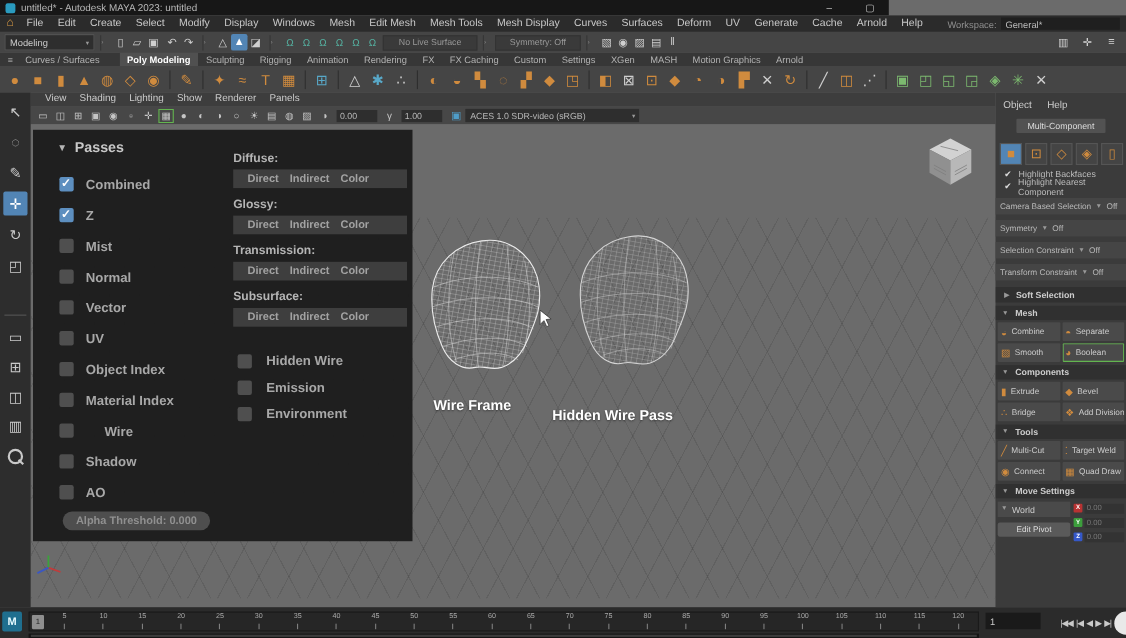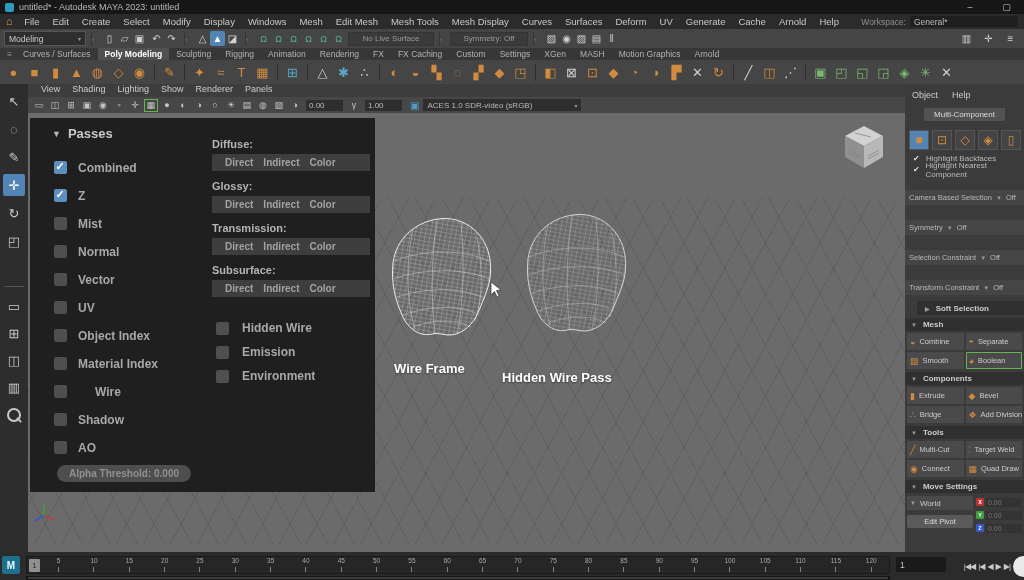--- a/index.html
+++ b/index.html
@@ -1,20 +1,20 @@
 <!DOCTYPE html>
 <html><head>
 <meta charset="utf-8">
 <style>
   html,body{margin:0;padding:0;background:#111;}
   #app{position:relative;width:1024px;height:580px;overflow:hidden;background:#6b6b6b;
        font-family:"Liberation Sans",sans-serif;-webkit-font-smoothing:antialiased;}
   .abs{position:absolute;}
   
-  #titlebar{left:0;top:0;width:1024px;height:14px;background:#171717;display:flex;align-items:center;
+  #titlebar{left:0;top:0;width:808px;height:14px;background:#171717;display:flex;align-items:center;
             gap:5px;padding:0 5px;box-sizing:border-box;color:#b9b9b9;font-size:9px;}
   .app-icon{width:9px;height:9px;background:#2a9bbf;border-radius:2px;flex:none;}
   .win-controls{margin-left:auto;display:flex;gap:30px;padding-right:8px;color:#c9c9c9;font-size:9px;}
   
   #menubar{left:0;top:14px;width:1024px;height:15px;background:#2b2b2b;display:flex;align-items:center;
            padding:0 6px;box-sizing:border-box;}
   .home-icon{color:#d89a45;font-size:11px;margin-right:5px;line-height:1;}
   .menu-row{display:flex;}
   .menu-item{padding:0 6.5px;font-size:9.5px;color:#c9c9c9;white-space:nowrap;}
   .workspace{margin-left:auto;display:flex;align-items:center;gap:4px;font-size:8.5px;color:#8f8f8f;}
@@ -39,21 +39,21 @@
   .person::before{content:"";position:absolute;left:2px;top:0;width:3px;height:3px;border-radius:50%;background:#ccc;}
   .person::after{content:"";position:absolute;left:0;top:3.5px;width:7px;height:3.5px;border-radius:3px 3px 0 0;background:#ccc;}
   .chip-sep{width:1px;height:9px;background:#5a5a5a;}
   .clock{font-size:9px;color:#ccc;}
   .right-icons{margin-left:auto;display:flex;gap:7px;padding-right:2px;}
   
   #shelf-tabs{left:0;top:48px;width:1024px;height:12px;background:#373737;display:flex;align-items:stretch;
               padding-left:3px;box-sizing:border-box;font-size:8.5px;color:#b2b2b2;}
   .shelf-burger{width:13px;display:flex;align-items:center;justify-content:center;color:#999;font-size:8px;}
   .shelf-tab{padding:0 7px;display:flex;align-items:center;white-space:nowrap;}
-  .shelf-tab.active{background:#505050;color:#fff;font-weight:bold;}
+  .shelf-tab.active{background:#505050;color:#fff;font-weight:bold;margin-left:11px;}
   #shelf{left:0;top:60px;width:1024px;height:24px;background:#454545;display:flex;align-items:center;
          padding:0 4px;box-sizing:border-box;gap:2px;overflow:hidden;}
   .shelf-ico{width:19px;height:19px;display:flex;align-items:center;justify-content:center;font-size:13px;flex:none;}
   .shelf-ico.sep{width:1px;height:17px;background:#2e2e2e;margin:0 3px;}
   
   #toolbox{left:0;top:84px;width:28px;height:468px;background:#2d2d2d;display:flex;flex-direction:column;
            align-items:center;padding-top:6px;box-sizing:border-box;gap:6px;}
   .tool{width:22px;height:22px;display:flex;align-items:center;justify-content:center;color:#c9c9c9;
         font-size:13px;border-radius:2px;flex:none;}
   .tool.active{background:#5285b5;color:#fff;}
@@ -117,25 +117,25 @@
   .rp-mode{width:20px;height:20px;background:#444;border:1px solid #555;display:flex;align-items:center;
            justify-content:center;color:#d08b3e;font-size:12px;box-sizing:border-box;flex:none;}
   .rp-mode.active{background:#5285b5;}
   .rp-radios{margin-top:8px;padding-left:8px;}
   .rp-radio{display:flex;align-items:center;gap:6px;height:13px;}
   .radio{width:7px;height:7px;border-radius:50%;background:#2c2c2c;position:relative;flex:none;}
   .radio.selected::after{content:"";position:absolute;left:2px;top:2px;width:3px;height:3px;border-radius:50%;background:#e8e8e8;}
   .rp-checks{padding-left:8px;}
   .rp-check{display:flex;align-items:center;gap:5px;height:11px;}
   .mini-check{color:#ddd;font-size:8px;width:8px;}
-  .rp-drop{height:15px;margin-top:15px;background:#454545;display:flex;align-items:center;gap:4px;
+  .rp-drop{height:15px;margin-top:5px;background:#454545;display:flex;align-items:center;gap:4px;
            padding-left:4px;font-size:7.5px;color:#b9b9b9;white-space:nowrap;}
   .drop-arrow{font-size:6px;color:#999;}
   .rp-soft{height:14px;margin-top:6px;background:#303030;display:flex;align-items:center;gap:6px;
-           padding-left:8px;font-weight:bold;color:#ccc;font-size:8px;margin-left:12px;}
+           padding-left:8px;font-weight:bold;color:#ccc;font-size:8px;}
   .sec-h{height:13px;margin-top:3px;background:#303030;display:flex;align-items:center;gap:6px;
          padding-left:6px;font-weight:bold;color:#ccc;font-size:8px;}
   .sec-grid{margin-top:2px;display:grid;grid-template-columns:1fr 1fr;gap:2px;padding:0 2px;}
   .sec-btn{height:17px;background:#4a4a4a;display:flex;align-items:center;gap:4px;padding-left:3px;
            border-radius:1px;overflow:hidden;white-space:nowrap;font-size:7.5px;color:#ccc;}
   .sec-btn .bico{color:#d08b3e;font-size:9px;}
   .sec-btn.bracket{box-shadow:0 0 0 1px #63b54f inset;}
   .ms-body{display:flex;margin-top:3px;padding:0 2px;gap:3px;}
   .ms-left{width:66px;}
   .ms-world{height:14px;background:#4a4a4a;display:flex;align-items:center;gap:4px;padding-left:3px;color:#ccc;}

